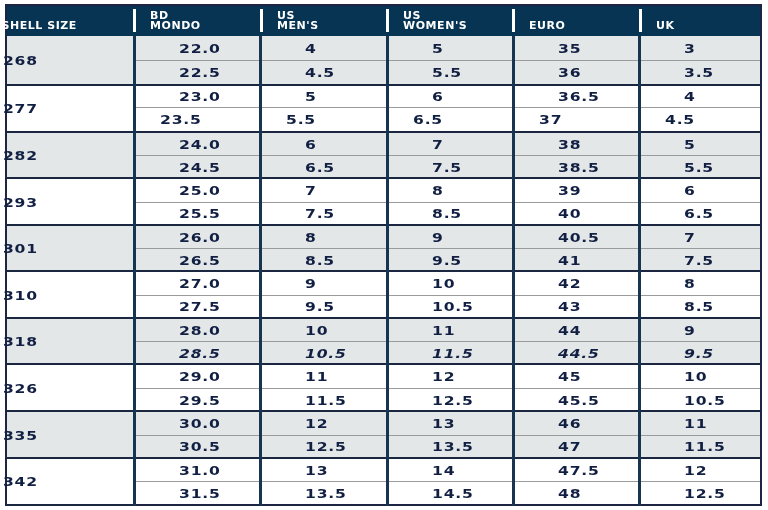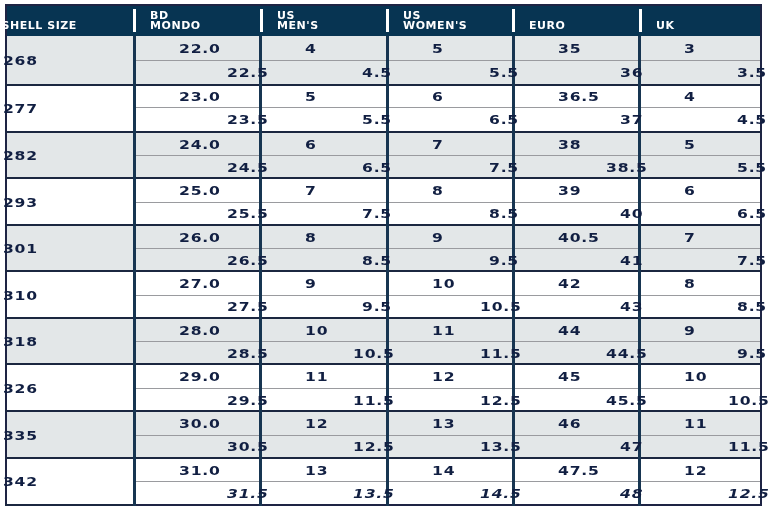--- a/index.html
+++ b/index.html
@@ -79,43 +79,43 @@
   tbody td.shell .cv { transform-origin: center center; }
   tbody tr.alt td { background: #e3e7e8; }
   tbody td.shell {
     padding-right: 8px;
     border-right: 3px solid #173551;
     border-bottom: 2px solid #1b2740;
   }
   tbody td.val { padding-left: 43px; border-right: 3px solid #173551; }
   tbody td.val.last { border-right: 0; }
   tbody tr.sub0 td.val { border-bottom: 1px solid #9a9b9f; margin-top: 20px; }
-  tbody tr.grp-end td { border-bottom: 2px solid #1b2740; text-align: right; }
+  tbody tr.grp-end td { border-bottom: 2px solid #1b2740; }
   tbody tr.grp-last td { border-bottom: 0; }
 
   tbody tr.r0 td { height: 23.57px; }
   tbody tr.r1 td { height: 23.27px; }
   tbody tr.r2 td { height: 20.97px; }
   tbody tr.r3 td { height: 22.77px; padding-left: 24px; }
   tbody tr.r4 td { height: 22.37px; }
   tbody tr.r5 td { height: 21.27px; }
   tbody tr.r6 td { height: 22.37px; }
   tbody tr.r7 td { height: 21.37px; border-radius: 7px; }
   tbody tr.r8 td { height: 22.27px; }
   tbody tr.r9 td { height: 20.97px; }
   tbody tr.r10 td { height: 22.47px; }
   tbody tr.r11 td { height: 21.47px; }
   tbody tr.r12 td { height: 22.07px; }
-  tbody tr.r13 td { height: 21.07px; }
+  tbody tr.r13 td { height: 21.07px; font-style: italic; }
   tbody tr.r14 td { height: 22.57px; }
   tbody tr.r15 td { height: 21.57px; }
   tbody tr.r16 td { height: 22.27px; }
   tbody tr.r17 td { height: 21.37px; text-decoration: underline; }
   tbody tr.r18 td { height: 22.47px; }
-  tbody tr.r19 td { height: 21.37px; font-style: italic; }
+  tbody tr.r19 td { height: 21.37px; }
 </style>
 </head>
 <body>
 
 <div id="page">
 <table class="size-table">
 <colgroup>
         <col class="c-shell">
         <col class="c-data">
         <col class="c-data">

